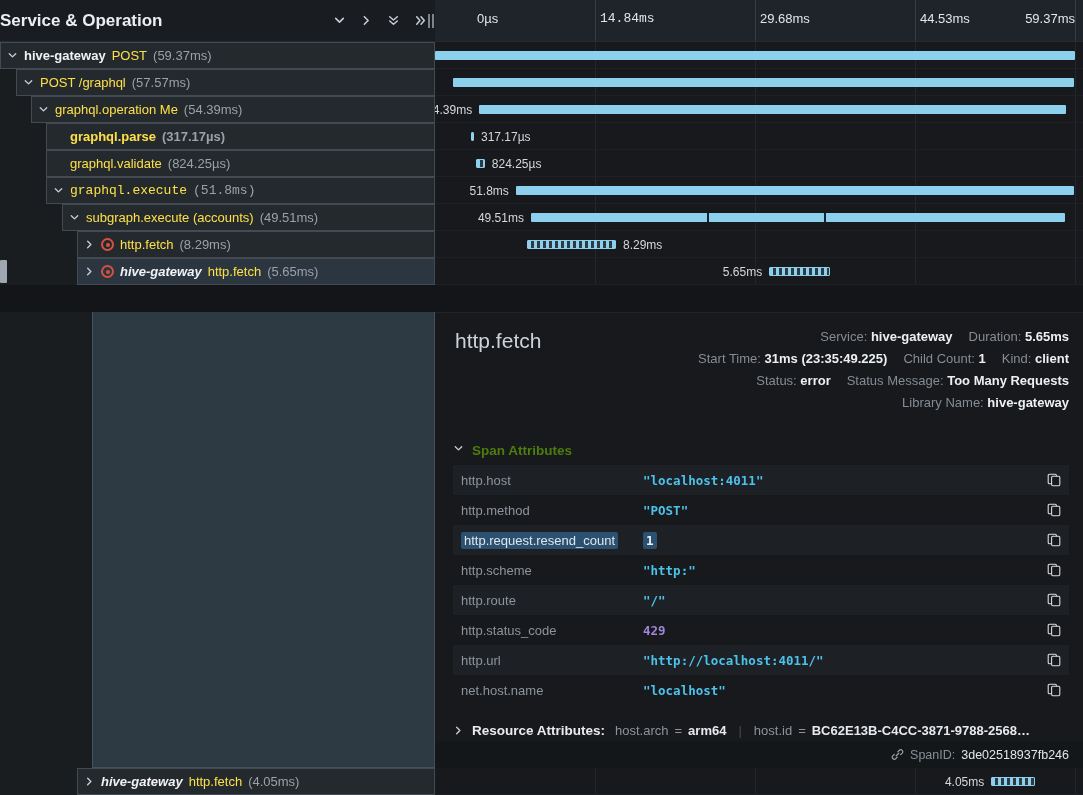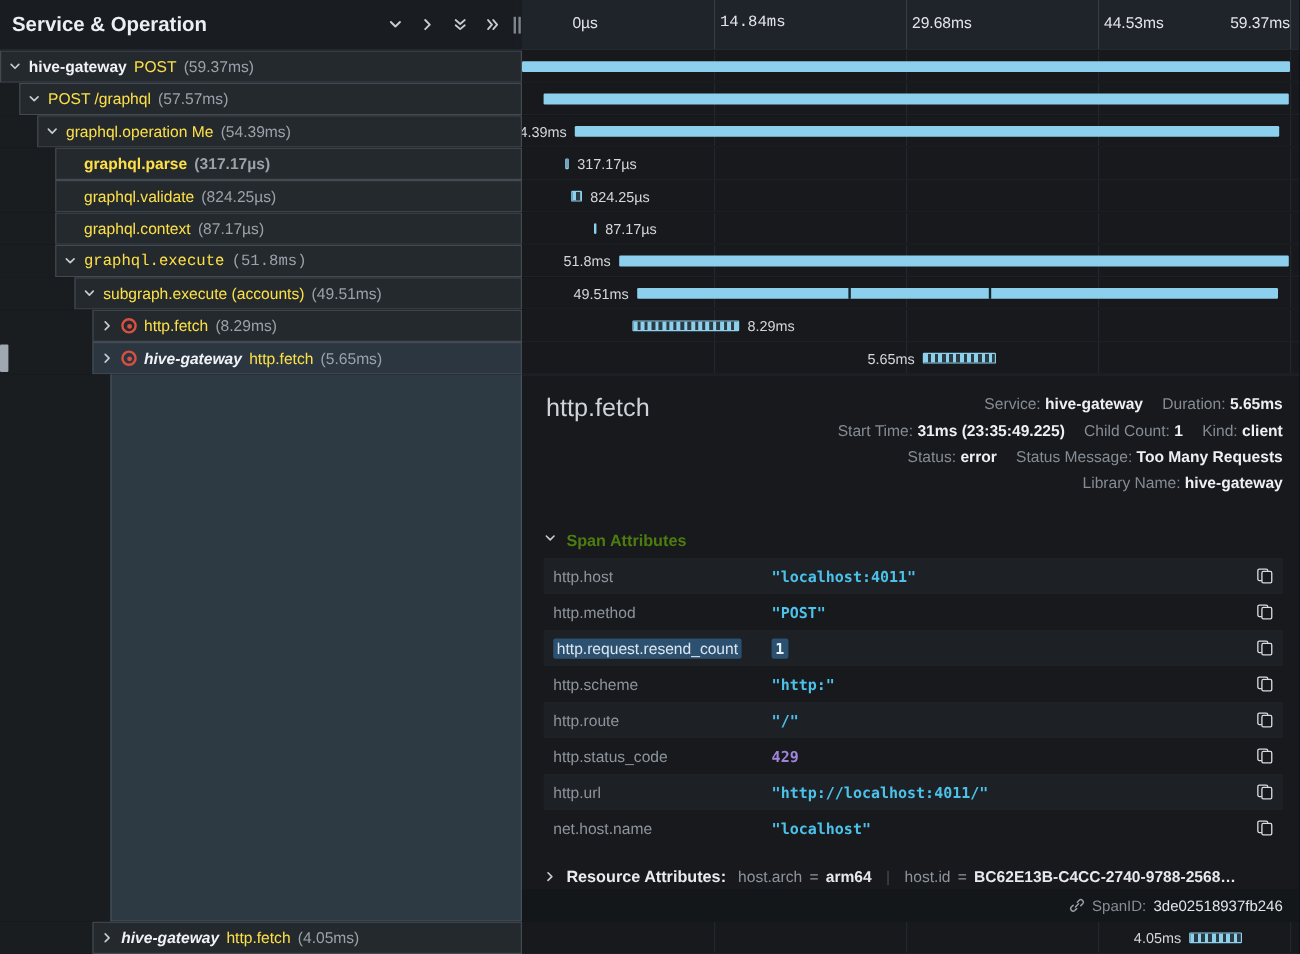--- a/index.html
+++ b/index.html
@@ -3,21 +3,21 @@
 <meta charset="utf-8">
 <style>
   *{box-sizing:border-box;margin:0;padding:0}
   body{background:#0e1012;font-family:"Liberation Sans",sans-serif}
   .app{position:relative;width:1083px;height:795px;background:#131518;color:#dde1e5;
        font:13px "Liberation Sans",sans-serif;overflow:hidden}
 
   
   .topbar{display:flex;height:42px}
   .tree-header{width:427px;background:#191d22;display:flex;align-items:center;
-               padding:0 10px;border-bottom:1px solid #262b31}
+               padding:0 0;border-bottom:1px solid #262b31}
   .tree-header .title{font-size:17px;font-weight:bold;color:#eceef2;flex:1;white-space:nowrap}
   .hicon{margin-left:14px;display:flex;cursor:pointer}
   .handle{width:8px;background:#191d22;border-bottom:1px solid #262b31;display:flex;
           align-items:center;justify-content:center;gap:2px;cursor:col-resize}
   .handle i{width:2px;height:14px;background:#7d848c;display:block}
   .ruler{flex:1;position:relative;background:#1f242a;border-bottom:1px solid #262b31;overflow:hidden}
   .rtick{position:absolute;top:11px;font-size:13px;color:#e2e5e9;white-space:nowrap}
   .rgl{position:absolute;top:0;bottom:0;width:1px;background:#343b42}
 
   
@@ -227,37 +227,20 @@
           <div class="gl" style="left: 160px;"></div>
           <div class="gl" style="left: 320px;"></div>
           <div class="gl" style="left: 480px;"></div>
           <div class="gl" style="left: 640px;"></div>
           <div class="bar striped" style="left: 40.9634px; width: 8.8826px;"></div>
           <div class="bar-label" style="left: 56.8461px;">824.25µs</div>
         </div>
       </div>
       <div class="row">
         <div class="tree-cell">
-          <div class="row-box" style="left: 46px;">
-            <span class="expander"></span>
-            <span class="sname">graphql.context</span>
-            <span class="sdur">(87.17µs)</span>
-          </div>
-        </div>
-        <div class="time-cell">
-          <div class="gl" style="left: 160px;"></div>
-          <div class="gl" style="left: 320px;"></div>
-          <div class="gl" style="left: 480px;"></div>
-          <div class="gl" style="left: 640px;"></div>
-          <div class="bar" style="left: 60.3672px; width: 2px;"></div>
-          <div class="bar-label" style="left: 69.3672px;">87.17µs</div>
-        </div>
-      </div>
-      <div class="row">
-        <div class="tree-cell">
           <div class="row-box" style="left: 46px; font-family: Liberation Mono, monospace;">
             <span class="expander">
               <svg width="11" height="11" viewBox="0 0 12 12">
                 <polyline points="2.5,4 6,7.5 9.5,4" fill="none" stroke="#c7ccd2" stroke-width="1.5" stroke-linecap="round" stroke-linejoin="round"></polyline>
               </svg>
             </span>
             <span class="sname">graphql.execute</span>
             <span class="sdur">(51.8ms)</span>
           </div>
         </div>
@@ -446,21 +429,21 @@
           </div>
         </div>
 
       <div class="res-row">
         <span class="expander">
           <svg width="11" height="11" viewBox="0 0 12 12">
               <polyline points="4,2.5 7.5,6 4,9.5" fill="none" stroke="#c7ccd2" stroke-width="1.5" stroke-linecap="round" stroke-linejoin="round"></polyline>
             </svg>
         </span>
         <span class="res-header">Resource Attributes:</span>
-        <span id="res-items"><span class="rkey">host.arch</span><span class="req">=</span><span class="rval">arm64</span><span class="rsep">|</span><span class="rkey">host.id</span><span class="req">=</span><span class="rval">BC62E13B-C4CC-2740-9788-2568…</span></span>
+        <span id="res-items"><span class="rkey">host.arch</span><span class="req">=</span><span class="rval">arm64</span><span class="rsep">|</span><span class="rkey">host.id</span><span class="req">=</span><span class="rval">BC62E13B-C4CC-3871-9788-2568…</span></span>
       </div>
 
       <div class="detail-footer">
         <span style="display:flex">
           <svg width="13" height="13" viewBox="0 0 14 14" fill="none" stroke="#9aa1a8" stroke-width="1.3" stroke-linecap="round">
               <path d="M5.6 8.4 L8.4 5.6"></path>
               <path d="M7.3 4.1 l1.7-1.7 a2.2 2.2 0 0 1 3.1 3.1 L10.4 7.2"></path>
               <path d="M6.7 9.9 l-1.7 1.7 a2.2 2.2 0 0 1 -3.1 -3.1 L3.6 6.8"></path>
             </svg>
         </span>

